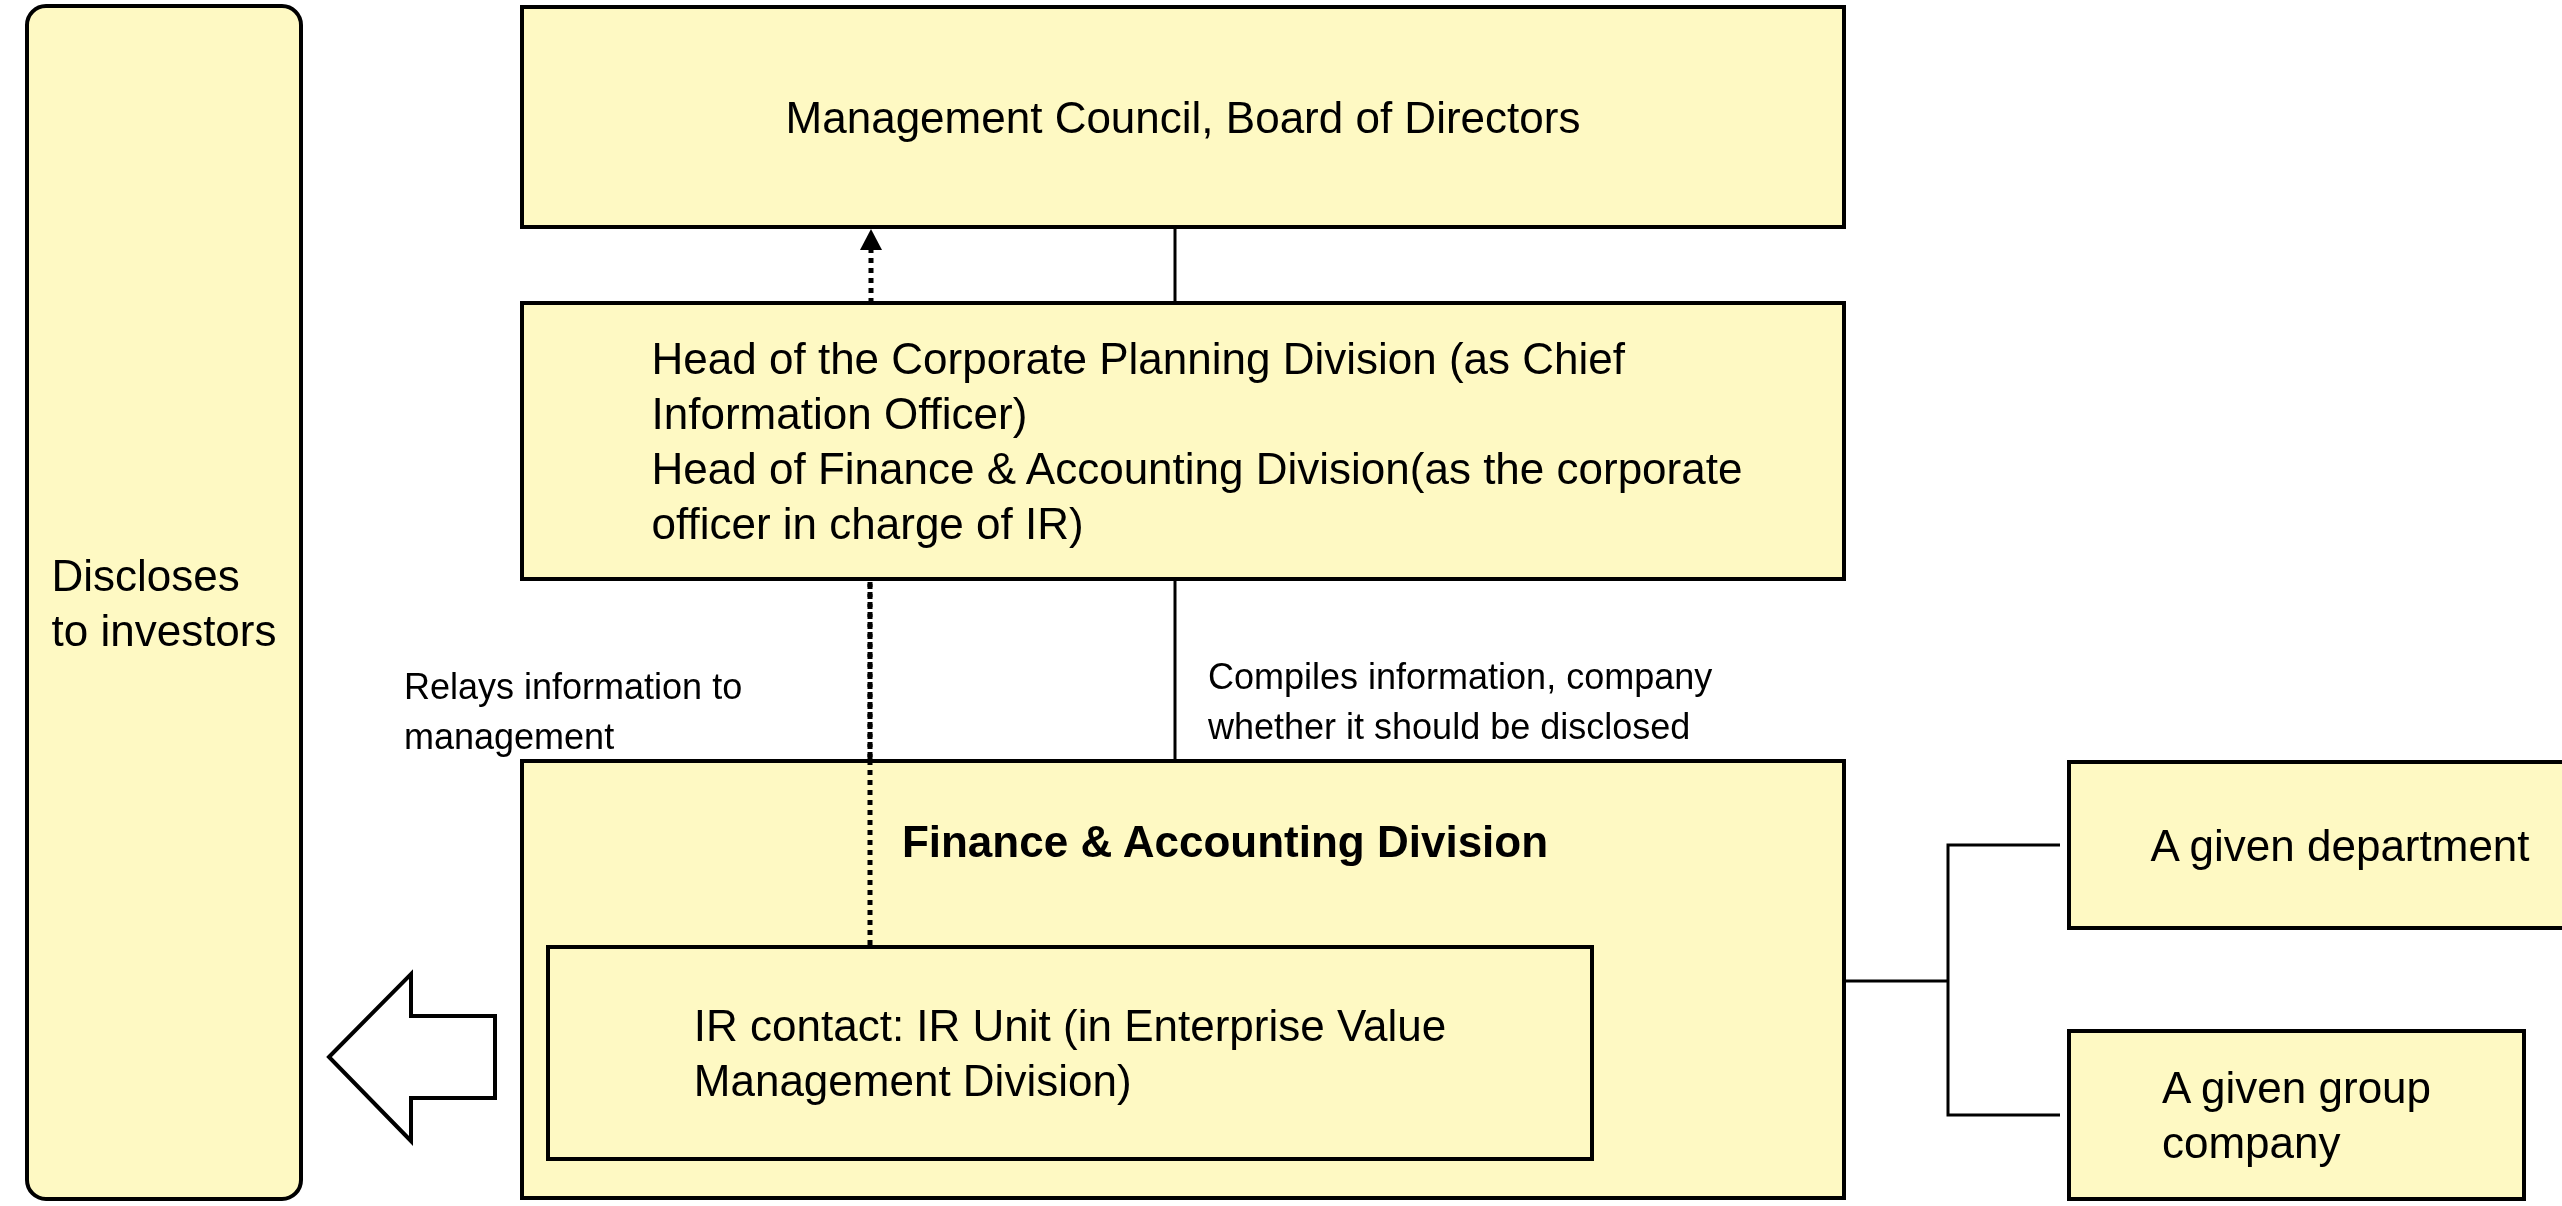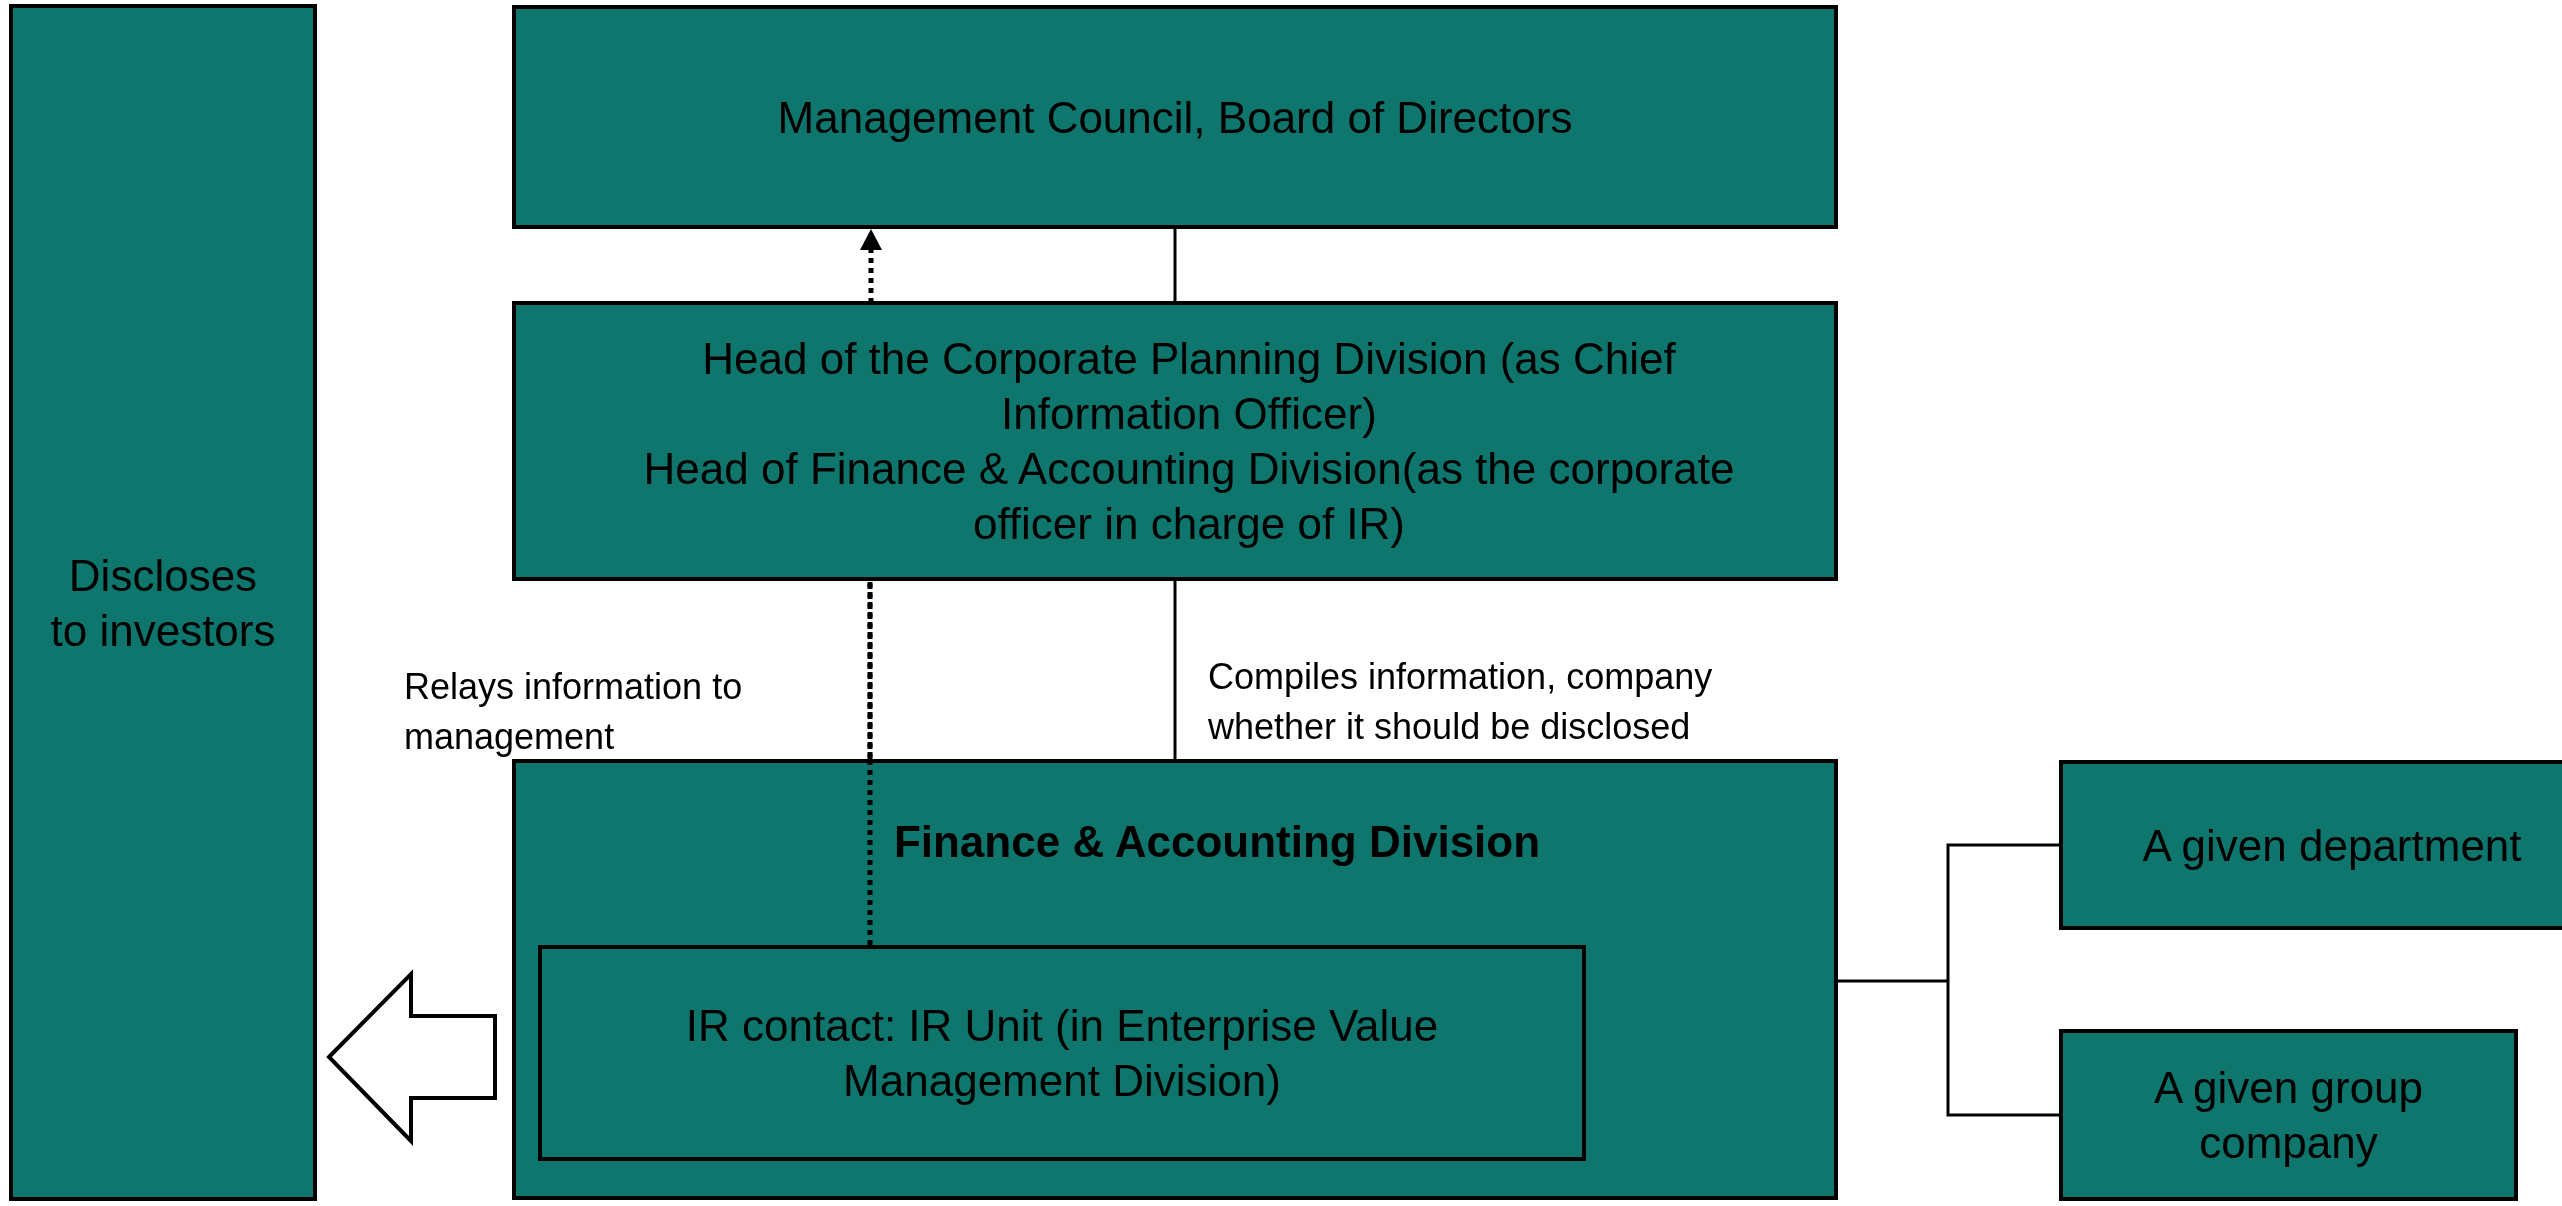--- a/index.html
+++ b/index.html
@@ -1,19 +1,19 @@
 <!DOCTYPE html>
 <html><head>
 <meta charset="utf-8">
 <style>
   html, body { margin: 0; padding: 0; background: #ffffff; }
   body { width: 2562px; height: 1206px; position: relative; overflow: hidden;
          font-family: "Liberation Sans", sans-serif; color: #000; }
-  .box { position: absolute; box-sizing: border-box; border: 4px solid #000; background: #0f766e;
-         display: flex; align-items: center; justify-content: center; text-align: center; }
+  .box { position: absolute; box-sizing: border-box; border: 4px solid #000; background: #fef9c3;
+         display: flex; align-items: center; justify-content: center; text-align: left; margin-left: 8px; }
   .txt { font-size: 44px; line-height: 55px; white-space: pre-line; }
   .lbl { position: absolute; font-size: 36px; line-height: 50px; text-align: left; white-space: pre-line; margin-top: 40px; }
   svg.wires { position: absolute; left: 0; top: 0; width: 2562px; height: 1206px; pointer-events: none; }
 </style>
 </head>
 <body>
 
 <svg class="wires" viewBox="0 0 2562 1206">
 
   <line x1="1175" y1="227" x2="1175" y2="303" stroke="#000" stroke-width="3"></line>
@@ -23,21 +23,21 @@
   <line x1="870" y1="947" x2="870" y2="579" stroke="#000" stroke-width="5" stroke-dasharray="5 5"></line>
   <line x1="871" y1="303" x2="871" y2="250" stroke="#000" stroke-width="5" stroke-dasharray="5 5"></line>
   <polygon points="871,229 860,250 882,250" fill="#000"></polygon>
 
   <polyline points="1837,981 1948,981" fill="none" stroke="#000" stroke-width="3"></polyline>
   <polyline points="2060,845 1948,845 1948,1115 2060,1115" fill="none" stroke="#000" stroke-width="3"></polyline>
 
   <polygon points="329,1057 411,974 411,1016 495,1016 495,1098 411,1098 411,1141" fill="#fff" stroke="#000" stroke-width="4" stroke-linejoin="miter"></polygon>
 </svg>
 
-<div class="box" style="left:9px; top:4px; width:308px; height:1197px;">
+<div class="box" style="left:17px; top:4px; width:278px; height:1197px;border-radius:21px;">
   <span class="txt">Discloses
 to investors</span>
 </div>
 
 <div class="box" style="left:512px; top:5px; width:1326px; height:224px;">
   <span class="txt">Management Council, Board of Directors</span>
 </div>
 
 <div class="box" style="left:512px; top:301px; width:1326px; height:280px;padding-left:28px;">
   <span class="txt">Head of the Corporate Planning Division (as Chief

